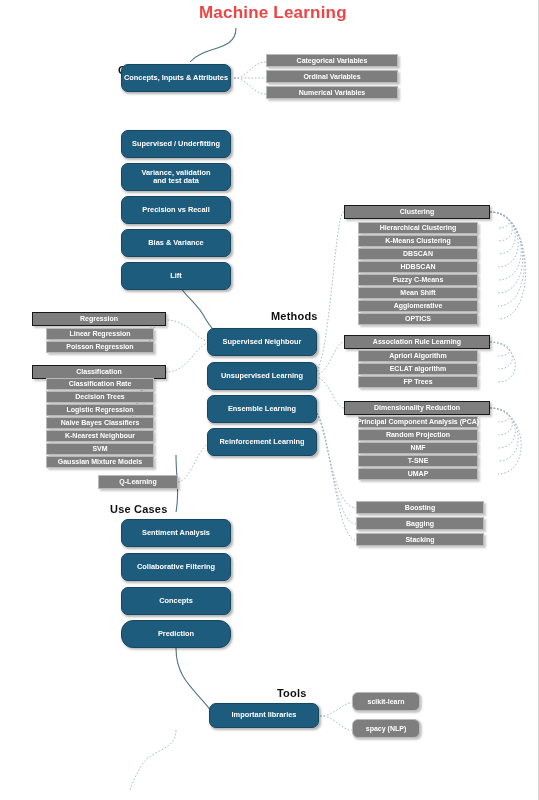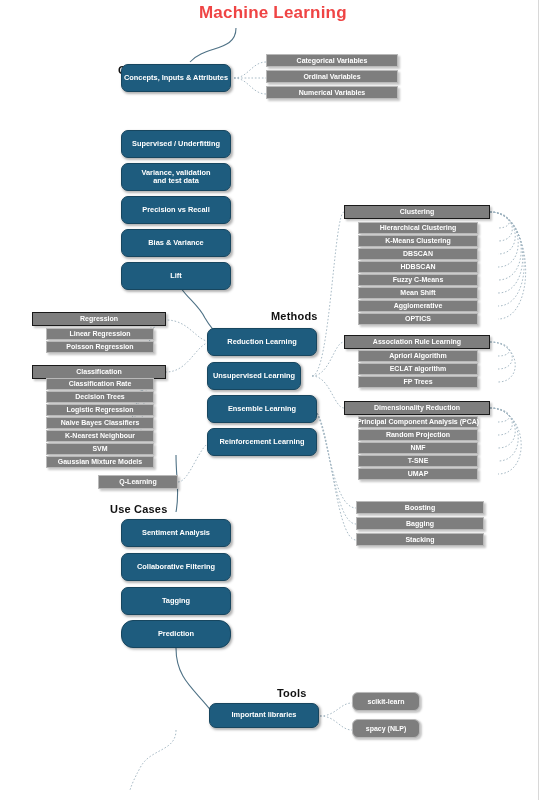--- a/index.html
+++ b/index.html
@@ -106,22 +106,22 @@
   <div class="node teal" style="left:121px;top:163px;width:110px;height:28px;">Variance, validation
 and test data</div>
   <div class="node teal" style="left:121px;top:196px;width:110px;height:28px;">Precision vs Recall</div>
   <div class="node teal" style="left:121px;top:262px;width:110px;height:28px;">Lift</div>
   <div class="node teal" style="left:121px;top:229px;width:110px;height:28px;">Bias &amp; Variance</div>
 
   <div class="node gray" style="left:266px;top:54px;width:132px;height:13px;">Categorical Variables</div>
   <div class="node gray" style="left:266px;top:70px;width:132px;height:13px;">Ordinal Variables</div>
   <div class="node gray" style="left:266px;top:86px;width:132px;height:13px;">Numerical Variables</div>
 
-  <div class="node teal" style="left:207px;top:328px;width:110px;height:28px;">Reduction Learning</div>
-  <div class="node teal" style="left:207px;top:362px;width:94px;height:28px;">Unsupervised Learning</div>
+  <div class="node teal" style="left:207px;top:328px;width:110px;height:28px;">Supervised Neighbour</div>
+  <div class="node teal" style="left:207px;top:362px;width:110px;height:28px;">Unsupervised Learning</div>
   <div class="node teal" style="left:207px;top:395px;width:110px;height:28px;text-align:center;">Ensemble Learning</div>
   <div class="node teal" style="left:207px;top:428px;width:110px;height:28px;">Reinforcement Learning</div>
 
   <div class="node gray header" style="left:32px;top:312px;width:134px;height:14px;">Regression</div>
   <div class="node gray" style="left:46px;top:328px;width:108px;height:12px;">Linear Regression</div>
   <div class="node gray" style="left:46px;top:341px;width:108px;height:12px;">Poisson Regression</div>
 
   <div class="node gray header" style="left:32px;top:365px;width:134px;height:14px;">Classification</div>
   <div class="node gray" style="left:46px;top:378px;width:108px;height:12px;">Classification Rate</div>
   <div class="node gray" style="left:46px;top:391px;width:108px;height:12px;">Decision Trees</div>
@@ -154,21 +154,21 @@
   <div class="node gray" style="left:358px;top:468px;width:120px;height:12px;">UMAP</div>
 
   <div class="node gray" style="left:356px;top:501px;width:128px;height:13px;">Boosting</div>
   <div class="node gray" style="left:356px;top:517px;width:128px;height:13px;">Bagging</div>
   <div class="node gray" style="left:356px;top:533px;width:128px;height:13px;">Stacking</div>
 
   <div class="node gray" style="left:98px;top:475px;width:80px;height:14px;">Q-Learning</div>
 
   <div class="node teal" style="left:121px;top:553px;width:110px;height:28px;">Collaborative Filtering</div>
   <div class="node teal" style="left:121px;top:519px;width:110px;height:28px;">Sentiment Analysis</div>
-  <div class="node teal" style="left:121px;top:587px;width:110px;height:28px;">Tagging</div>
+  <div class="node teal" style="left:121px;top:587px;width:110px;height:28px;">Concepts</div>
   <div class="node teal" style="left:121px;top:620px;width:110px;height:28px;border-radius:12px;">Prediction</div>
 
   <div class="node teal" style="left:209px;top:703px;width:110px;height:25px;">Important libraries</div>
 
   <div class="node gray round" style="left:352px;top:692px;width:68px;height:19px;">scikit-learn</div>
   <div class="node gray round" style="left:352px;top:719px;width:68px;height:19px;">spacy (NLP)</div>
 
 </div>
 
 </body></html>

